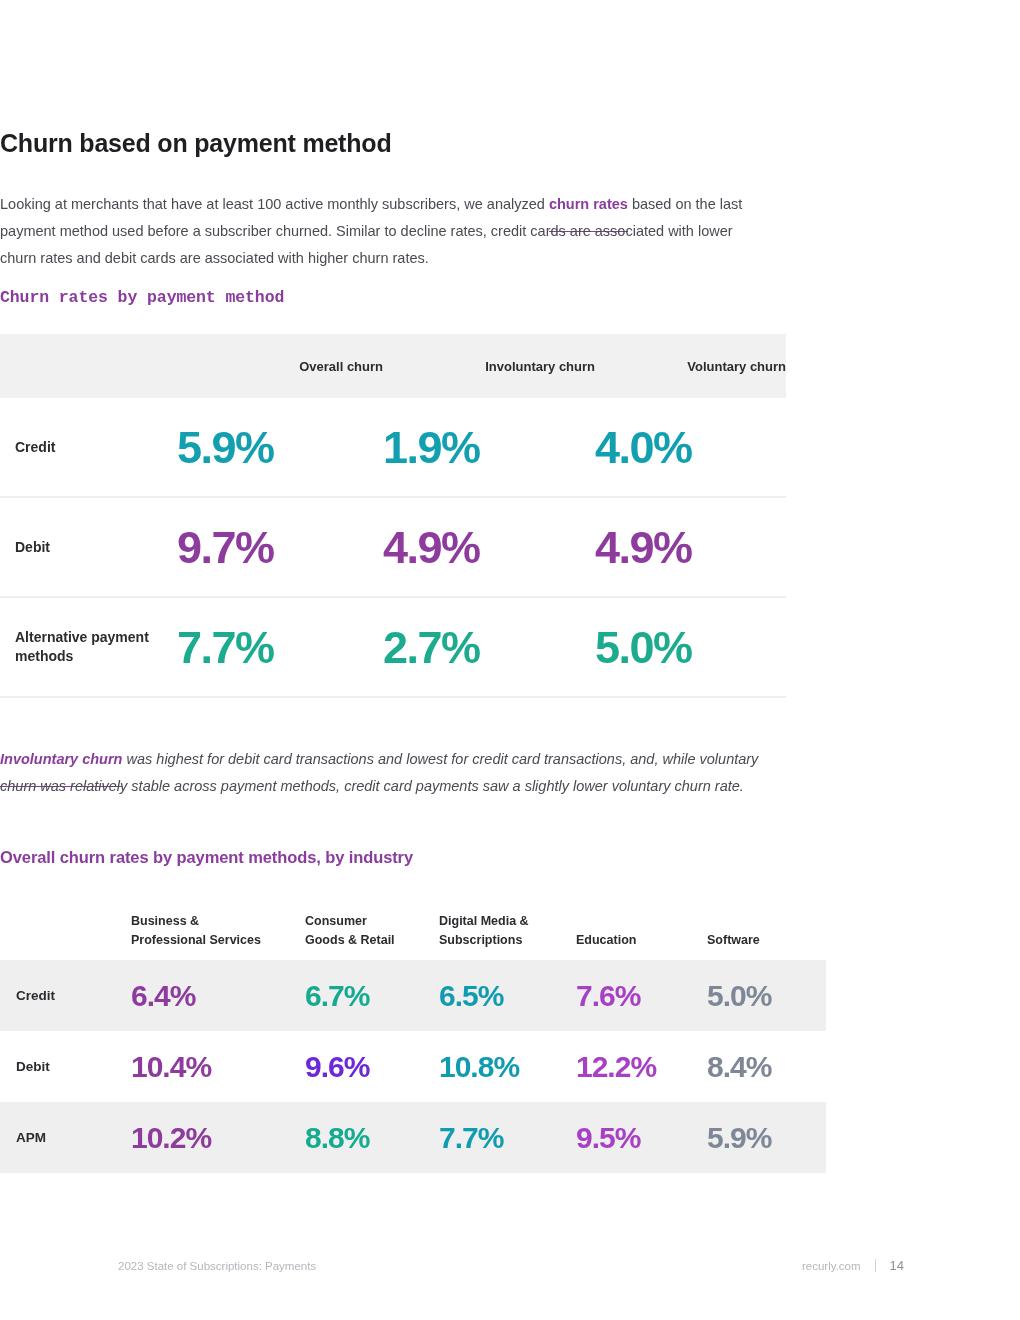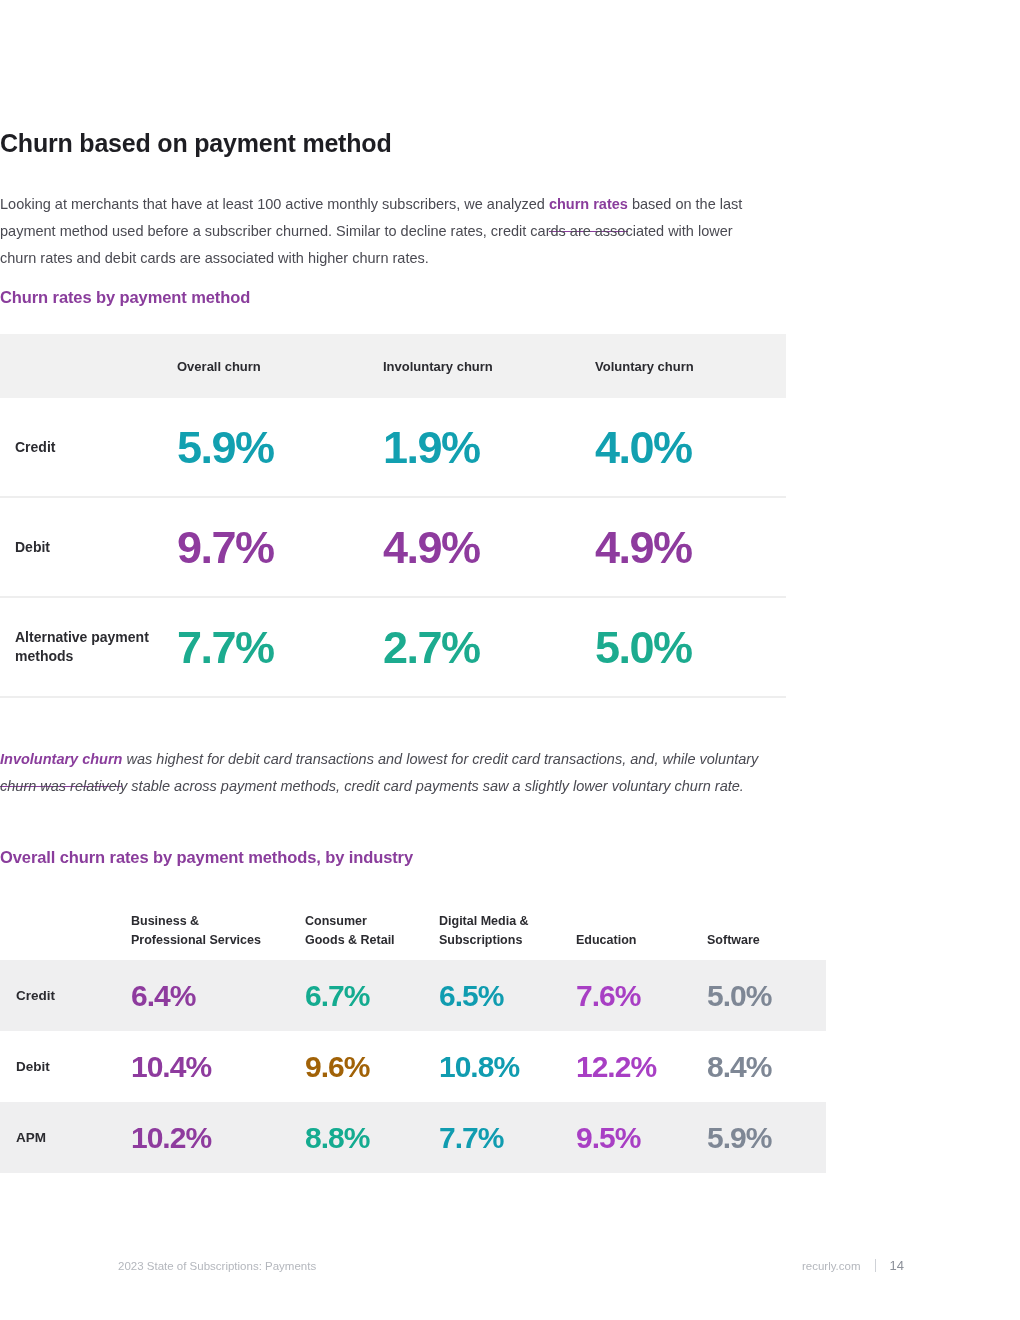--- a/index.html
+++ b/index.html
@@ -53,21 +53,21 @@
     padding-bottom: 19px;
   }
 
   h2.sec-title {
     font-size: 16.5px;
     font-weight: 700;
     color: #8a3d9c;
     margin: 0;
     letter-spacing: -0.1px;
   }
-  .sec-title-1 { position: absolute; top: 288px; left: 0; }
+  .sec-title-1 { position: absolute; top: 288px; left: 0; font-family: Liberation Mono, monospace; }
   .sec-title-2 { position: absolute; top: 848px; left: 0; }
 
   .midpara {
     position: absolute;
     top: 731px;
     left: 0;
     width: 790px;
     font-size: 14.5px;
     line-height: 27px;
     color: #4a4a52;
@@ -81,21 +81,21 @@
     left: 0;
     width: 786px;
     border-collapse: collapse;
     table-layout: fixed;
   }
   .table1 thead tr { background: #f1f1f1; }
   .table1 thead th {
     font-size: 13px;
     font-weight: 700;
     color: #2b2b30;
-    text-align: left;
+    text-align: right;
     padding: 0;
     height: 64px;
     vertical-align: middle;
   }
   .table1 th.c0, .table1 td.c0 { width: 177px; }
   .table1 th.c1, .table1 td.c1 { width: 206px; }
   .table1 th.c2, .table1 td.c2 { width: 212px; }
   .table1 th.c3, .table1 td.c3 { width: 191px; }
 
   .table1 tbody tr { border-bottom: 2px solid #eeeeee; }
@@ -256,21 +256,21 @@
         <td class="k0 rowlabel">Credit</td>
         <td class="k1"><span class="bignum" style="color:#8e3b9e">6.4%</span></td>
         <td class="k2"><span class="bignum" style="color:#14ab90">6.7%</span></td>
         <td class="k3"><span class="bignum" style="color:#109cb0">6.5%</span></td>
         <td class="k4"><span class="bignum" style="color:#a83fc4">7.6%</span></td>
         <td class="k5"><span class="bignum" style="color:#7e8795">5.0%</span></td>
       </tr>
       <tr>
         <td class="k0 rowlabel">Debit</td>
         <td class="k1"><span class="bignum" style="color:#8e3b9e">10.4%</span></td>
-        <td class="k2"><span class="bignum" style="color:#a16207">9.6%</span></td>
+        <td class="k2"><span class="bignum" style="color:#6d28d9">9.6%</span></td>
         <td class="k3"><span class="bignum" style="color:#109cb0">10.8%</span></td>
         <td class="k4"><span class="bignum" style="color:#a83fc4">12.2%</span></td>
         <td class="k5"><span class="bignum" style="color:#7e8795">8.4%</span></td>
       </tr>
       <tr class="striped">
         <td class="k0 rowlabel">APM</td>
         <td class="k1"><span class="bignum" style="color:#8e3b9e">10.2%</span></td>
         <td class="k2"><span class="bignum" style="color:#14ab90">8.8%</span></td>
         <td class="k3"><span class="bignum" style="color:#109cb0">7.7%</span></td>
         <td class="k4"><span class="bignum" style="color:#a83fc4">9.5%</span></td>

